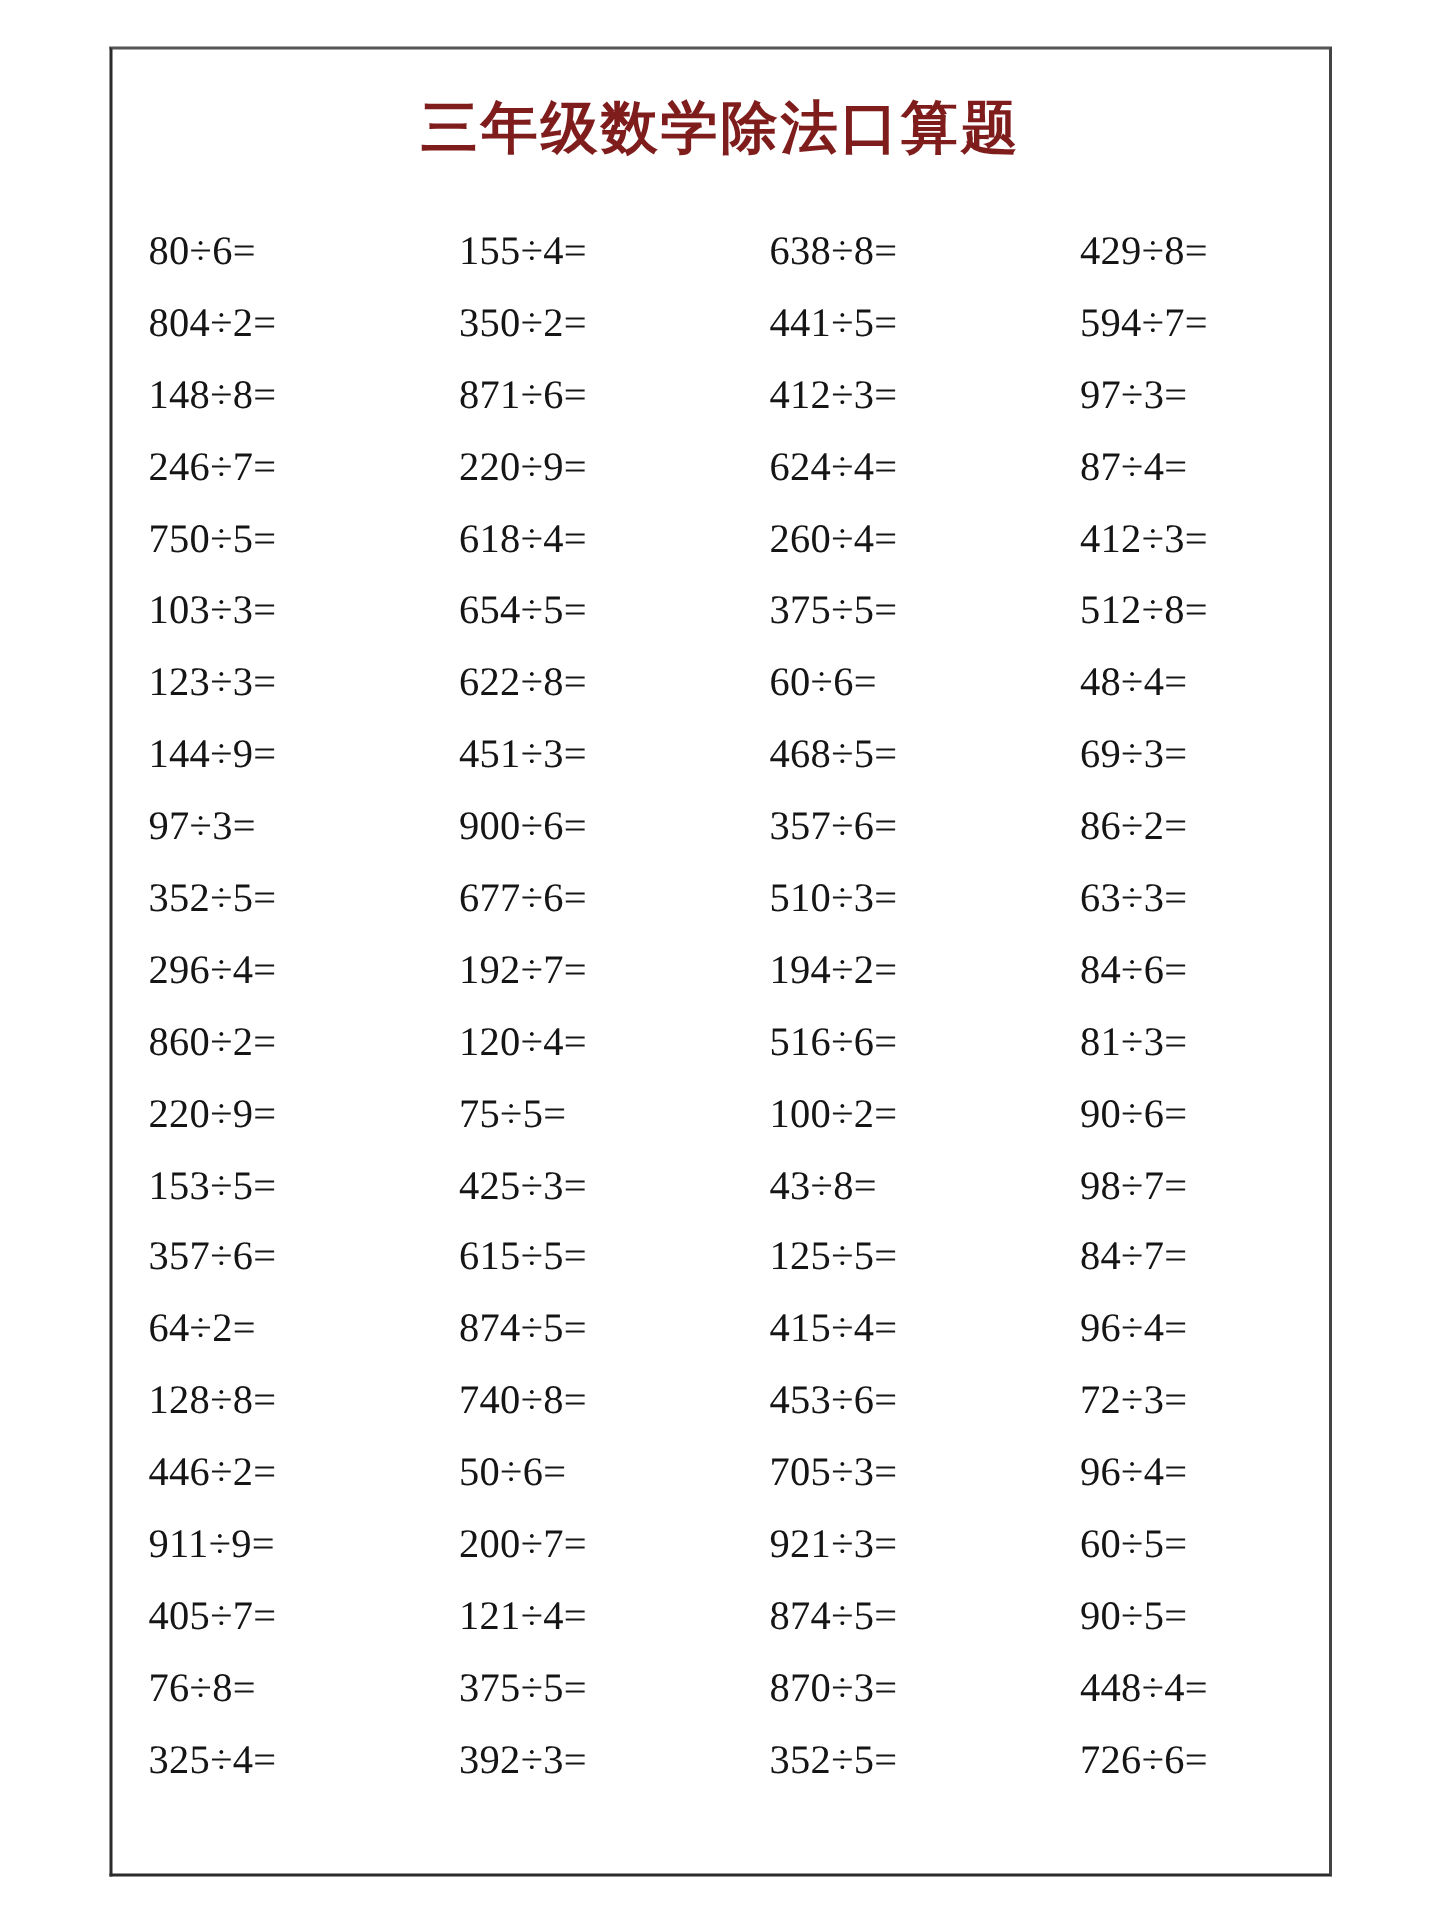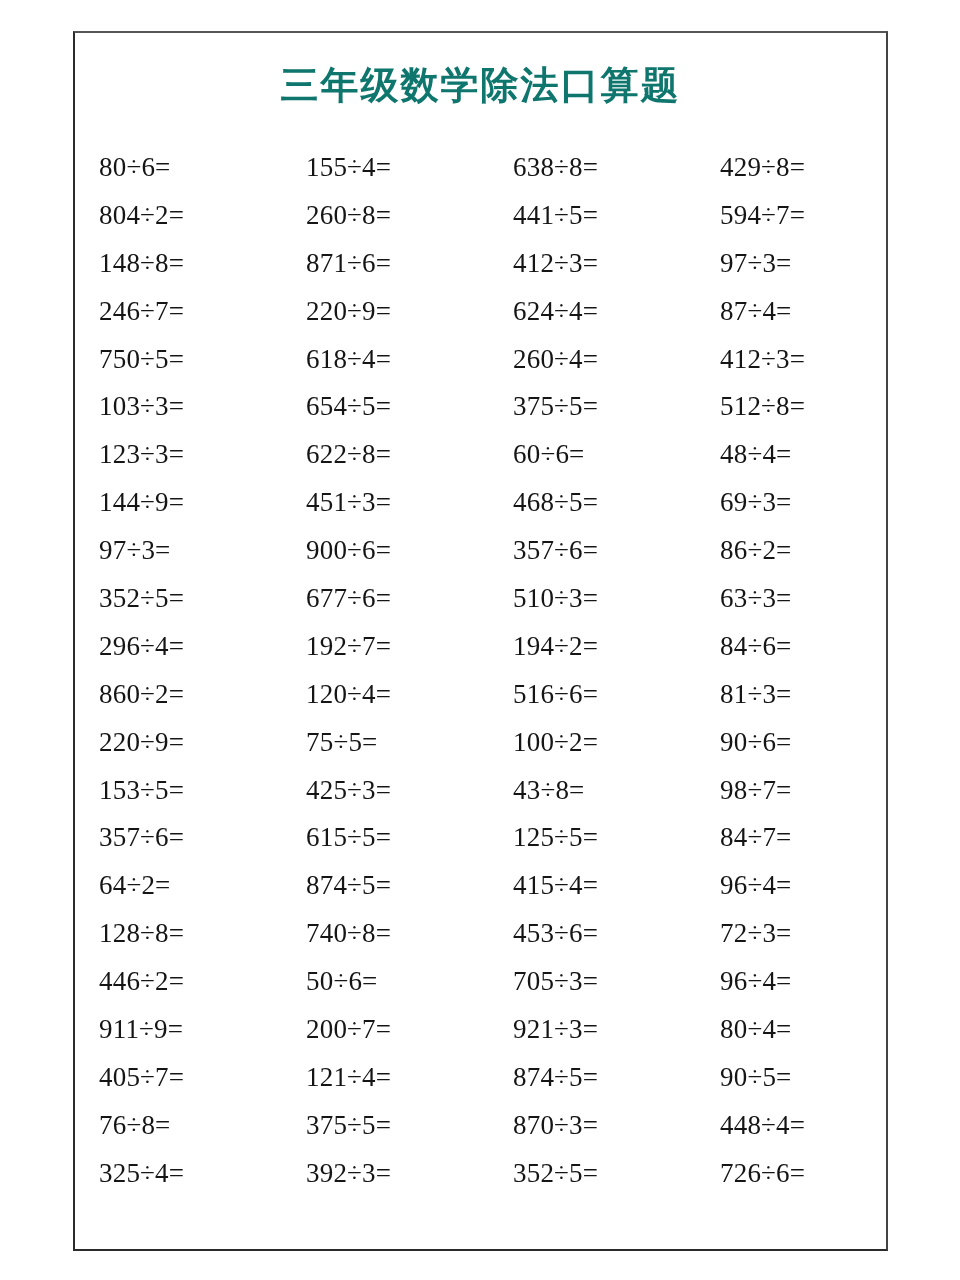--- a/index.html
+++ b/index.html
@@ -30,21 +30,21 @@
       position: absolute;
       left: 0;
       right: 0;
       top: 28px;
       text-align: center;
       font-family: "DejaVu Serif", "Liberation Serif", serif;
       font-size: 38px;
       font-weight: bold;
       letter-spacing: 2px;
       line-height: 48px;
-      color: #0f766e;
+      color: #7f1d1d;
     }
     .grid {
       position: absolute;
       left: 24px;
       top: 88px;
       width: 800px;
       margin-top: 28px;
     }
     .row {
       position: relative;
@@ -73,21 +73,21 @@
   <div class="title">三年级数学除法口算题</div>
   <div class="grid" id="grid">
       <div class="row">
         <div class="cell c0">80÷6=</div>
         <div class="cell c1">155÷4=</div>
         <div class="cell c2">638÷8=</div>
         <div class="cell c3">429÷8=</div>
       </div>
       <div class="row">
         <div class="cell c0">804÷2=</div>
-        <div class="cell c1">260÷8=</div>
+        <div class="cell c1">350÷2=</div>
         <div class="cell c2">441÷5=</div>
         <div class="cell c3">594÷7=</div>
       </div>
       <div class="row">
         <div class="cell c0">148÷8=</div>
         <div class="cell c1">871÷6=</div>
         <div class="cell c2">412÷3=</div>
         <div class="cell c3">97÷3=</div>
       </div>
       <div class="row">
@@ -177,21 +177,21 @@
       <div class="row">
         <div class="cell c0">446÷2=</div>
         <div class="cell c1">50÷6=</div>
         <div class="cell c2">705÷3=</div>
         <div class="cell c3">96÷4=</div>
       </div>
       <div class="row">
         <div class="cell c0">911÷9=</div>
         <div class="cell c1">200÷7=</div>
         <div class="cell c2">921÷3=</div>
-        <div class="cell c3">80÷4=</div>
+        <div class="cell c3">60÷5=</div>
       </div>
       <div class="row">
         <div class="cell c0">405÷7=</div>
         <div class="cell c1">121÷4=</div>
         <div class="cell c2">874÷5=</div>
         <div class="cell c3">90÷5=</div>
       </div>
       <div class="row">
         <div class="cell c0">76÷8=</div>
         <div class="cell c1">375÷5=</div>

